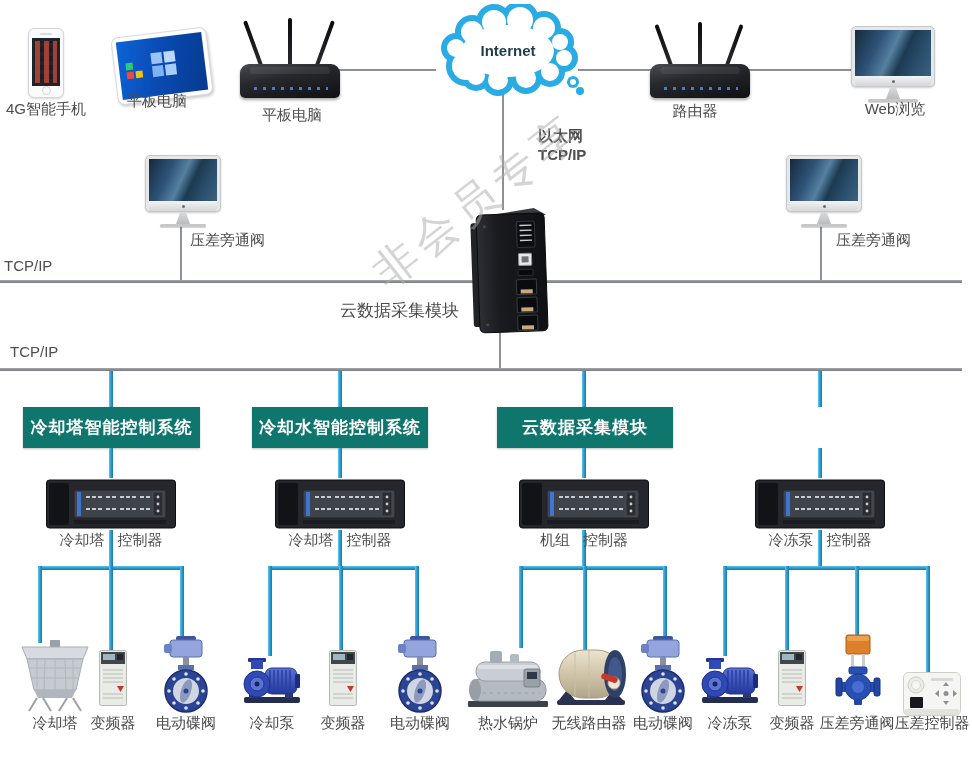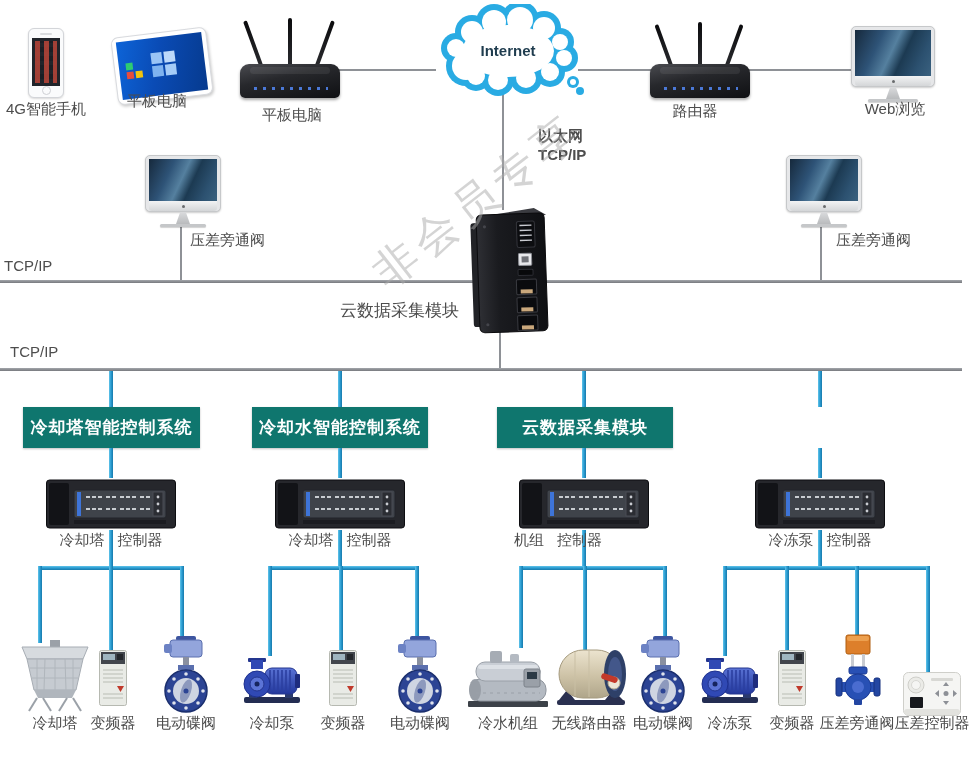--- a/index.html
+++ b/index.html
@@ -351,21 +351,21 @@
   <div class="cyan-v" style="left:818px;top:530px;height:38px;"></div>
 
   <div class="ctl-label" style="left:21px;">
     <span>冷却塔</span>
     <span>控制器</span>
   </div>
   <div class="ctl-label" style="left:250px;">
     <span>冷却塔</span>
     <span>控制器</span>
   </div>
-  <div class="ctl-label" style="left:468px;">
+  <div class="ctl-label" style="left:494px;">
     <span>机组</span>
     <span>控制器</span>
   </div>
   <div class="ctl-label" style="left:730px;">
     <span>冷冻泵</span>
     <span>控制器</span>
   </div>
 
   <div class="cyan-h" style="left:38px;top:566px;width:146px;"></div>
   <div class="cyan-h" style="left:268px;top:566px;width:151px;"></div>
@@ -456,21 +456,21 @@
     <line x1="38" y1="9" x2="38" y2="55" stroke="#c9bfa4"></line>
     <ellipse cx="64" cy="32" rx="11" ry="24" fill="#2e4068"></ellipse>
     <ellipse cx="64" cy="32" rx="7" ry="17" fill="#43578a"></ellipse>
     <circle cx="63" cy="41" r="6" fill="#ece6d6" stroke="#b9ae92"></circle>
     <rect x="50" y="33" width="17" height="6" rx="3" fill="#c4392a" transform="rotate(18 58 36)"></rect>
   </svg>
   <svg style="position:absolute;left:640px;top:636px;" width="46" height="78">
       <use href="#sym-bvalve"></use>
     </svg>
 
-  <div class="dev-label" style="left:448px;">冷水机组</div>
+  <div class="dev-label" style="left:448px;">热水锅炉</div>
   <div class="dev-label" style="left:529px;">无线路由器</div>
   <div class="dev-label" style="left:603px;">电动碟阀</div>
 
   <svg style="position:absolute;left:701px;top:654px;" width="58" height="50">
       <use href="#sym-pump"></use>
     </svg>
   <svg style="position:absolute;left:778px;top:650px;" width="28" height="56">
       <use href="#sym-vfd"></use>
     </svg>
   <svg style="position:absolute;left:835px;top:634px;" width="46" height="74" viewBox="0 0 46 74">

